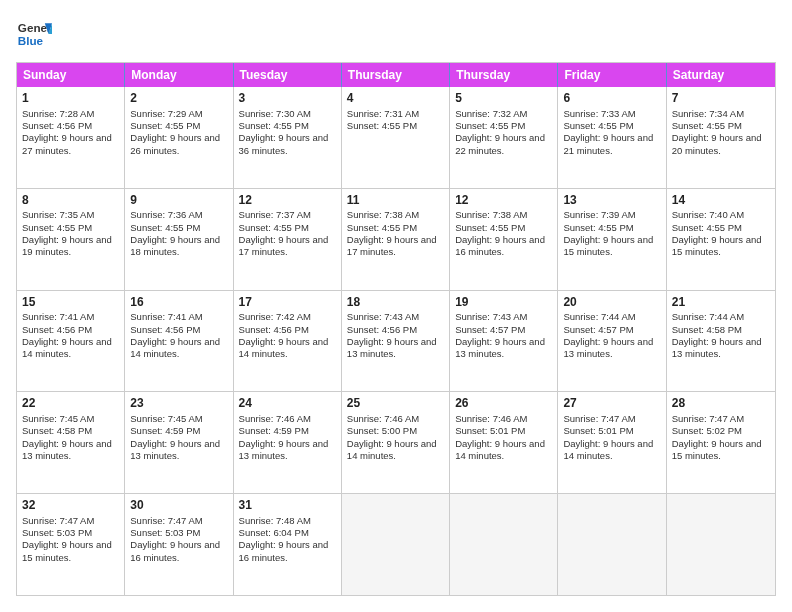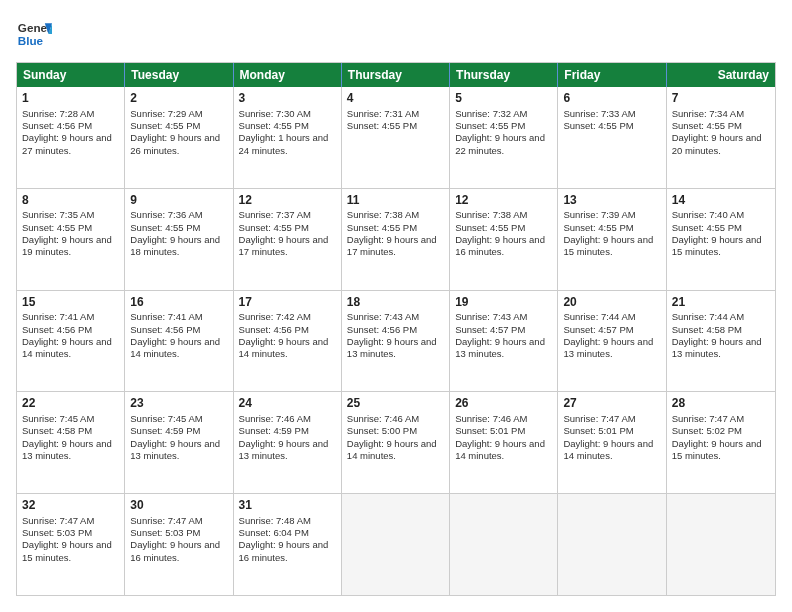--- a/index.html
+++ b/index.html
@@ -46,33 +46,32 @@
     }
     .calendar {
       flex: 1;
       display: flex;
       flex-direction: column;
       border: 1px solid #ccc;
     }
     .cal-header {
       display: grid;
       grid-template-columns: repeat(7, 1fr);
-      background: #15803d;
+      background: #d946ef;
     }
     .cal-header-cell {
       color: #fff;
       font-size: 12px;
       font-weight: bold;
       padding: 5px 6px;
       border-right: 1px solid #5a8fd4;
       text-align: left;
     }
     .cal-header-cell:last-child {
       border-right: none;
-      margin-left: 45px;
     }
     .cal-body {
       flex: 1;
       display: flex;
       flex-direction: column;
     }
     .cal-row {
       display: grid;
       grid-template-columns: repeat(7, 1fr);
       flex: 1;
@@ -118,35 +117,35 @@
     </div>
     <div class="title-block">
       <div class="main-title"></div>
       <div class="subtitle"></div>
     </div>
   </div>
 
   <div class="calendar">
     <div class="cal-header" id="cal-header">
         <div class="cal-header-cell">Sunday</div>
+        <div class="cal-header-cell">Monday</div>
         <div class="cal-header-cell">Tuesday</div>
-        <div class="cal-header-cell">Monday</div>
         <div class="cal-header-cell">Thursday</div>
         <div class="cal-header-cell">Thursday</div>
         <div class="cal-header-cell">Friday</div>
         <div class="cal-header-cell">Saturday</div>
       </div>
     <div class="cal-body" id="cal-body">
         <div class="cal-row">
           <div class="cal-cell"><span class="day-num">1</span><span>Sunrise: 7:28 AM</span><br><span>Sunset: 4:56 PM</span><br><span>Daylight: 9 hours and 27 minutes.</span></div>
           <div class="cal-cell"><span class="day-num">2</span><span>Sunrise: 7:29 AM</span><br><span>Sunset: 4:55 PM</span><br><span>Daylight: 9 hours and 26 minutes.</span></div>
-          <div class="cal-cell"><span class="day-num">3</span><span>Sunrise: 7:30 AM</span><br><span>Sunset: 4:55 PM</span><br><span>Daylight: 1 hours and 24 minutes.</span></div>
+          <div class="cal-cell"><span class="day-num">3</span><span>Sunrise: 7:30 AM</span><br><span>Sunset: 4:55 PM</span><br><span>Daylight: 9 hours and 36 minutes.</span></div>
           <div class="cal-cell"><span class="day-num">4</span><span>Sunrise: 7:31 AM</span><br><span>Sunset: 4:55 PM</span><br></div>
           <div class="cal-cell"><span class="day-num">5</span><span>Sunrise: 7:32 AM</span><br><span>Sunset: 4:55 PM</span><br><span>Daylight: 9 hours and 22 minutes.</span></div>
-          <div class="cal-cell"><span class="day-num">6</span><span>Sunrise: 7:33 AM</span><br><span>Sunset: 4:55 PM</span><br></div>
+          <div class="cal-cell"><span class="day-num">6</span><span>Sunrise: 7:33 AM</span><br><span>Sunset: 4:55 PM</span><br><span>Daylight: 9 hours and 21 minutes.</span></div>
           <div class="cal-cell"><span class="day-num">7</span><span>Sunrise: 7:34 AM</span><br><span>Sunset: 4:55 PM</span><br><span>Daylight: 9 hours and 20 minutes.</span></div>
         </div>
         <div class="cal-row">
           <div class="cal-cell"><span class="day-num">8</span><span>Sunrise: 7:35 AM</span><br><span>Sunset: 4:55 PM</span><br><span>Daylight: 9 hours and 19 minutes.</span></div>
           <div class="cal-cell"><span class="day-num">9</span><span>Sunrise: 7:36 AM</span><br><span>Sunset: 4:55 PM</span><br><span>Daylight: 9 hours and 18 minutes.</span></div>
           <div class="cal-cell"><span class="day-num">12</span><span>Sunrise: 7:37 AM</span><br><span>Sunset: 4:55 PM</span><br><span>Daylight: 9 hours and 17 minutes.</span></div>
           <div class="cal-cell"><span class="day-num">11</span><span>Sunrise: 7:38 AM</span><br><span>Sunset: 4:55 PM</span><br><span>Daylight: 9 hours and 17 minutes.</span></div>
           <div class="cal-cell"><span class="day-num">12</span><span>Sunrise: 7:38 AM</span><br><span>Sunset: 4:55 PM</span><br><span>Daylight: 9 hours and 16 minutes.</span></div>
           <div class="cal-cell"><span class="day-num">13</span><span>Sunrise: 7:39 AM</span><br><span>Sunset: 4:55 PM</span><br><span>Daylight: 9 hours and 15 minutes.</span></div>
           <div class="cal-cell"><span class="day-num">14</span><span>Sunrise: 7:40 AM</span><br><span>Sunset: 4:55 PM</span><br><span>Daylight: 9 hours and 15 minutes.</span></div>

